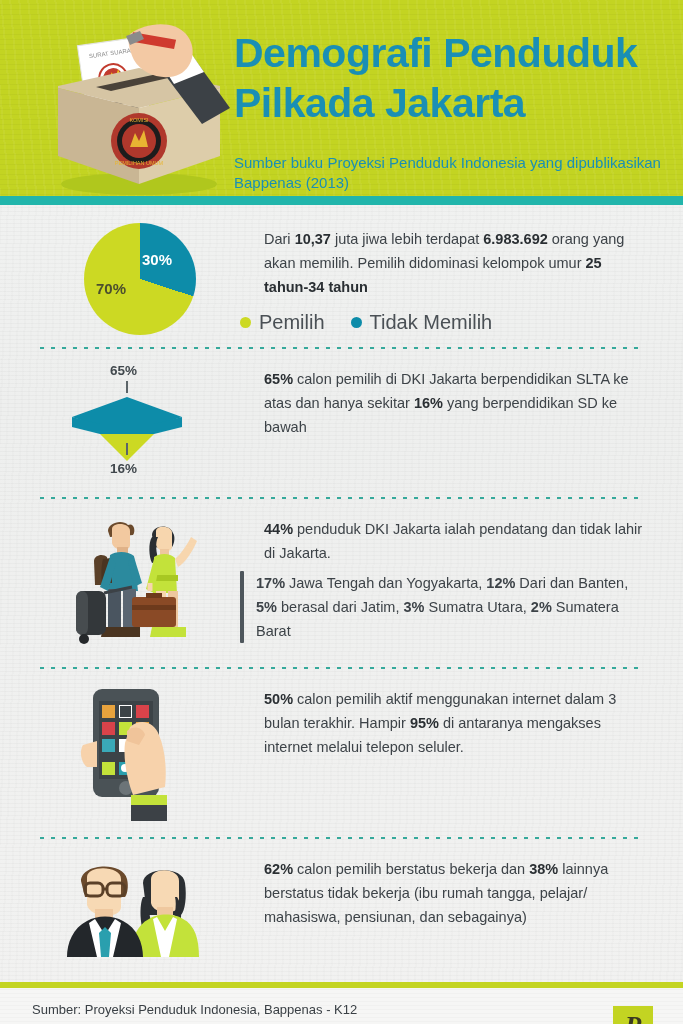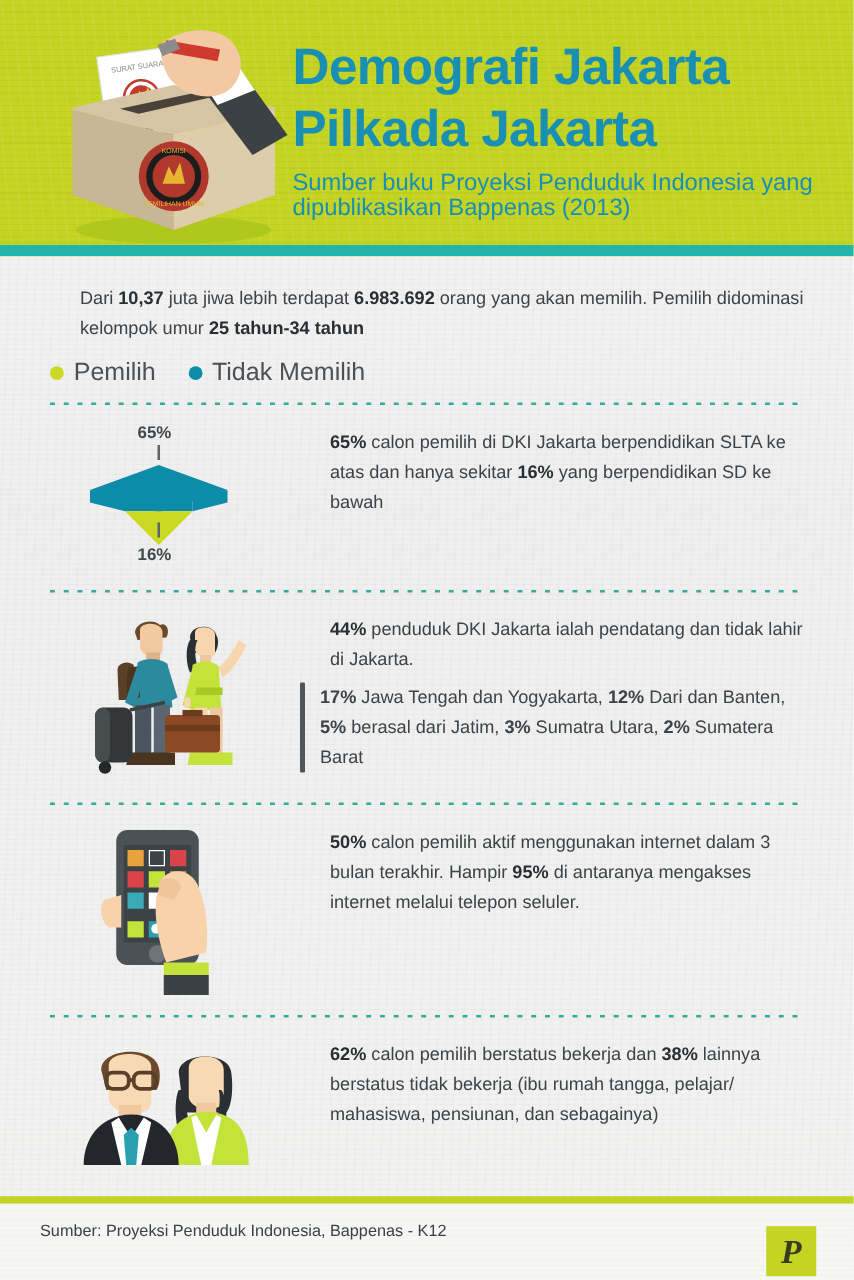--- a/index.html
+++ b/index.html
@@ -37,21 +37,21 @@
 
   
   #ballot{ position:absolute; left:34px; top:16px; width:210px; height:185px; }
 
   #title-block{ position:absolute; left:234px; top:28px; width:430px; }
   .title-line{
     font-size:41px; line-height:50px; font-weight:bold;
     color:#1a8fb4; letter-spacing:-0.5px;
   }
   #subtitle{
-    margin-top:9px; font-size:19px; line-height:20px;
+    margin-top:25px; font-size:15px; line-height:20px;
     color:#1a8fb4;
   }
 
   
   #body{ position:relative; padding:0 40px; }
 
   .divider{
     height:2px; margin:0;
     background-image:linear-gradient(to right,#35a99b 0px,#35a99b 4px, transparent 4px, transparent 11px);
     background-size:11px 2px;
@@ -160,31 +160,38 @@
         <path d="M128 55 L168 108 L196 92 L160 42 Z" fill="#3c4146"></path>
         <path d="M122 40 L152 30 L170 56 L140 68 Z" fill="#ffffff"></path>
 
         <path d="M96 18 C112 6 140 4 152 18 C163 31 160 50 146 58 C130 66 108 58 100 44 C95 34 93 24 96 18 Z" fill="#f3c9a4"></path>
         <path d="M100 14 L142 26 L139 35 L97 23 Z" fill="#cf3a2e" transform="rotate(-6 120 24)"></path>
         <path d="M92 20 l14 -5 l4 8 l-14 6 z" fill="#8b8b8b"></path>
       </svg>
     </div>
 
     <div id="title-block">
-      <div class="title-line">Demografi Jakarta</div>
+      <div class="title-line">Demografi Penduduk</div>
       <div class="title-line">Pilkada Jakarta</div>
       <div id="subtitle">Sumber buku Proyeksi Penduduk Indonesia yang dipublikasikan Bappenas (2013)</div>
     </div>
 
     <div id="header-strip"></div>
   </div>
 
   <div id="body">
 
     <div class="section" id="sec1">
+      <div class="illus">
+        <div id="pie-wrap">
+          <div id="pie" style="background: conic-gradient(rgb(13, 140, 169) 0deg, rgb(13, 140, 169) 108deg, rgb(204, 217, 35) 108deg, rgb(204, 217, 35) 360deg);"></div>
+          <div class="pie-lab" id="pie-lab-a">30%</div>
+          <div class="pie-lab" id="pie-lab-b">70%</div>
+        </div>
+      </div>
       <div style="flex:1 1 auto;">
         <div class="body-text"><span>Dari </span><b>10,37</b><span> juta jiwa lebih terdapat </span><b>6.983.692</b><span> orang yang akan memilih. Pemilih didominasi kelompok umur </span><b>25 tahun-34 tahun</b></div>
         <div id="legend">
           <div class="legend-item">
             <span class="legend-dot" style="background-color: rgb(204, 217, 35);"></span>
             <span>Pemilih</span>
           </div>
           <div class="legend-item">
             <span class="legend-dot" style="background-color: rgb(13, 140, 169);"></span>
             <span>Tidak Memilih</span>

